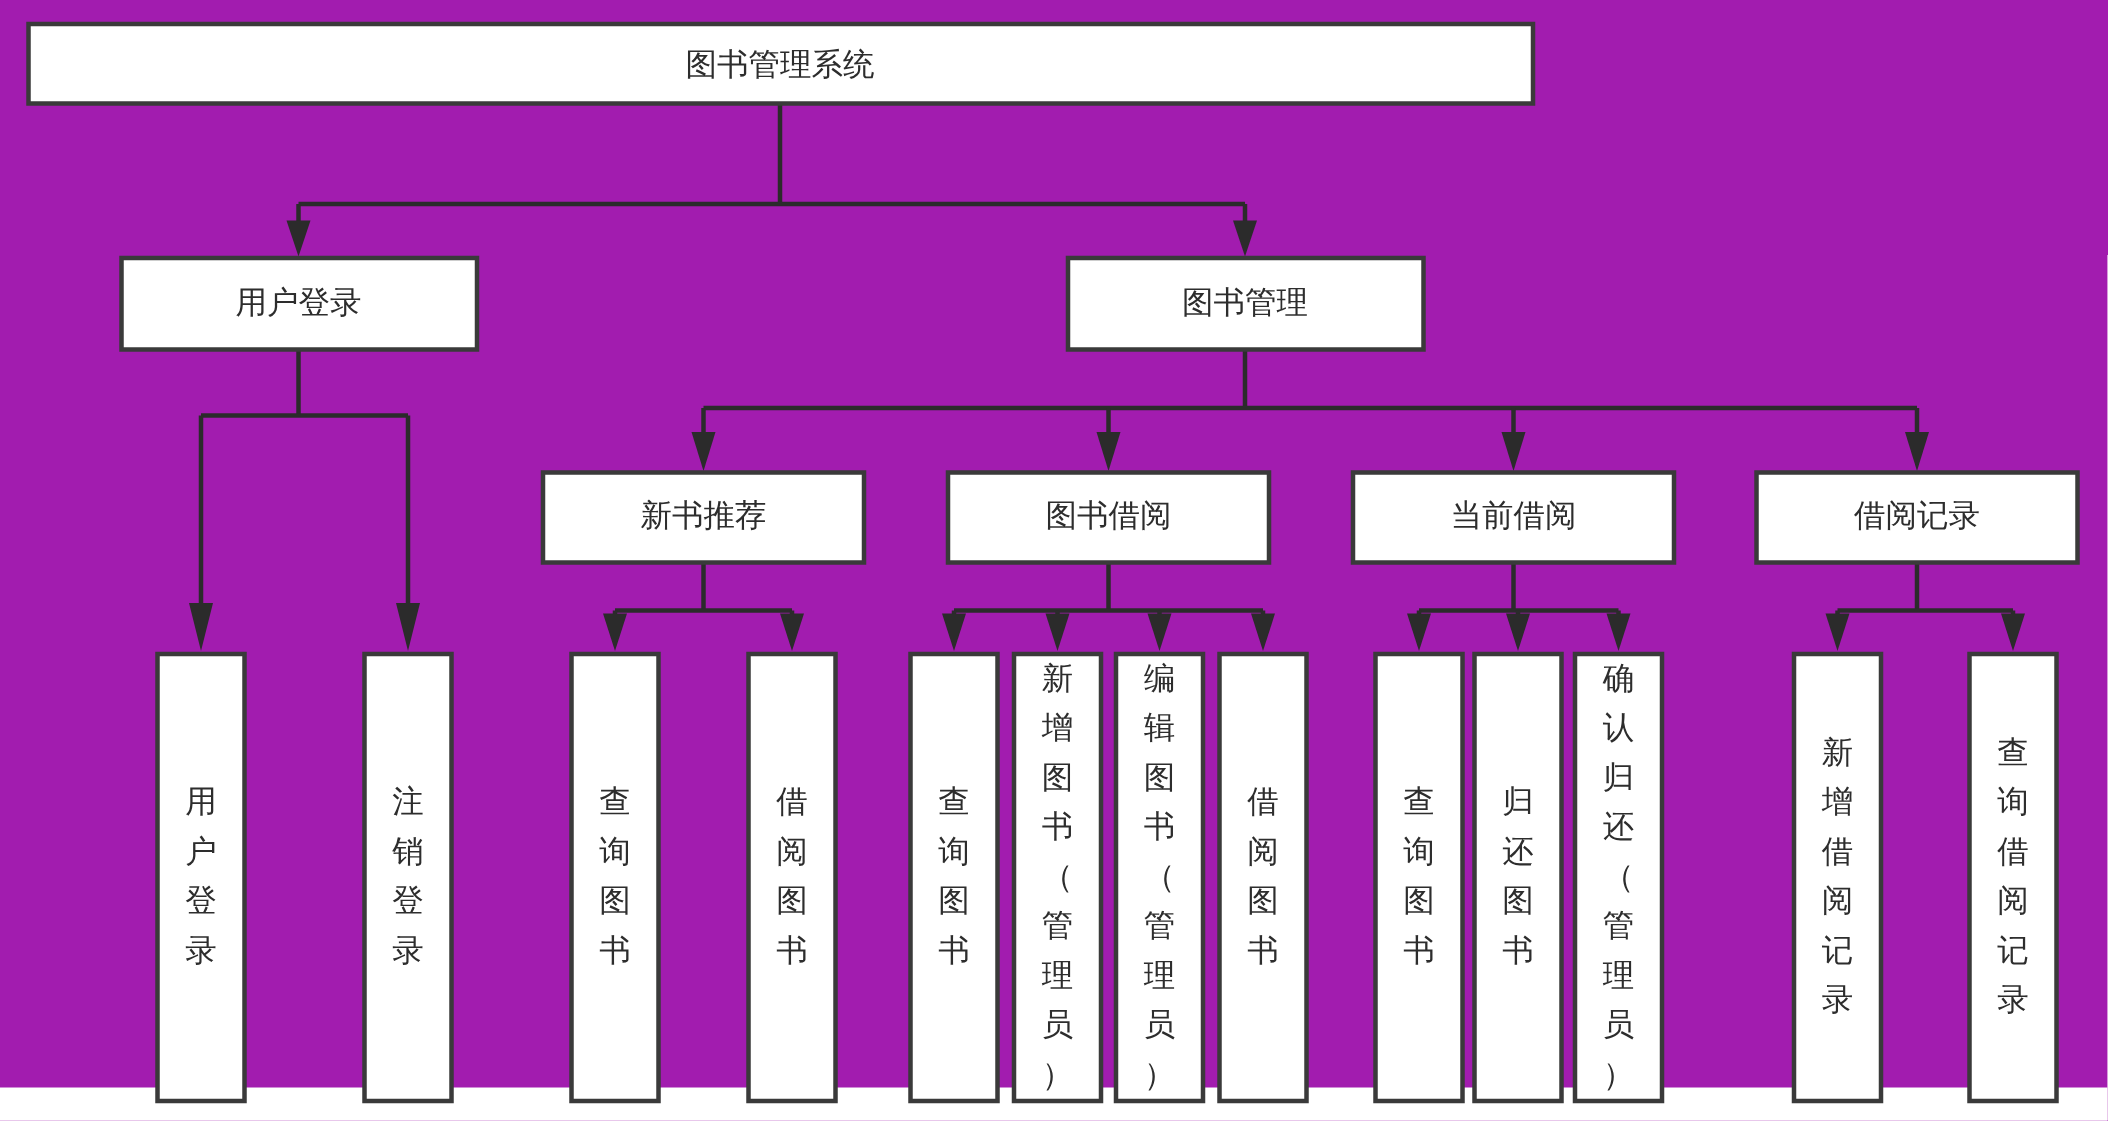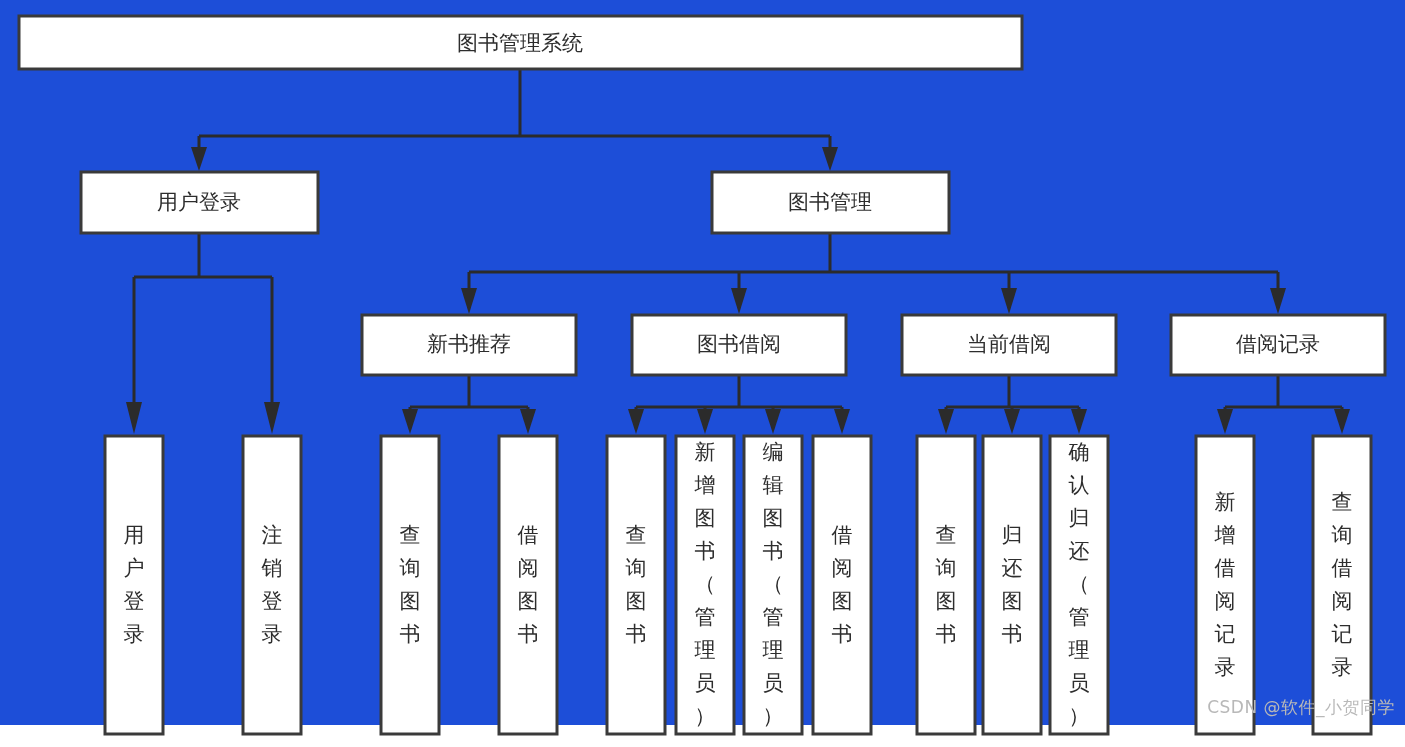--- a/index.html
+++ b/index.html
@@ -10,21 +10,21 @@
   body {
     width: 1405px;
     height: 747px;
     overflow: hidden;
     font-family: "DejaVu Sans", "Liberation Sans", sans-serif;
   }
   #diagram-root {
     position: relative;
     width: 1405px;
     height: 725px;
-    background: #1d4ed8;
+    background: #a21caf;
   }
   svg.flow {
     position: absolute;
     left: 0;
     top: 0;
     width: 1405px;
     height: 747px;
   }
   .node-rect {
     fill: #ffffff;
@@ -232,14 +232,13 @@
       <text class="node-label-v" x="1225" y="585"><tspan x="1225" y="502.5">新</tspan><tspan x="1225" y="535.5">增</tspan><tspan x="1225" y="568.5">借</tspan><tspan x="1225" y="601.5">阅</tspan><tspan x="1225" y="634.5">记</tspan><tspan x="1225" y="667.5">录</tspan></text>
     </g>
 
     <g>
       <rect class="node-rect" x="1313" y="436" width="58" height="298"></rect>
       <text class="node-label-v" x="1342" y="585"><tspan x="1342" y="502.5">查</tspan><tspan x="1342" y="535.5">询</tspan><tspan x="1342" y="568.5">借</tspan><tspan x="1342" y="601.5">阅</tspan><tspan x="1342" y="634.5">记</tspan><tspan x="1342" y="667.5">录</tspan></text>
     </g>
 
   </svg>
 
-  <div class="watermark">CSDN @软件_小贺同学</div>
 </div>
 
 </body></html>

